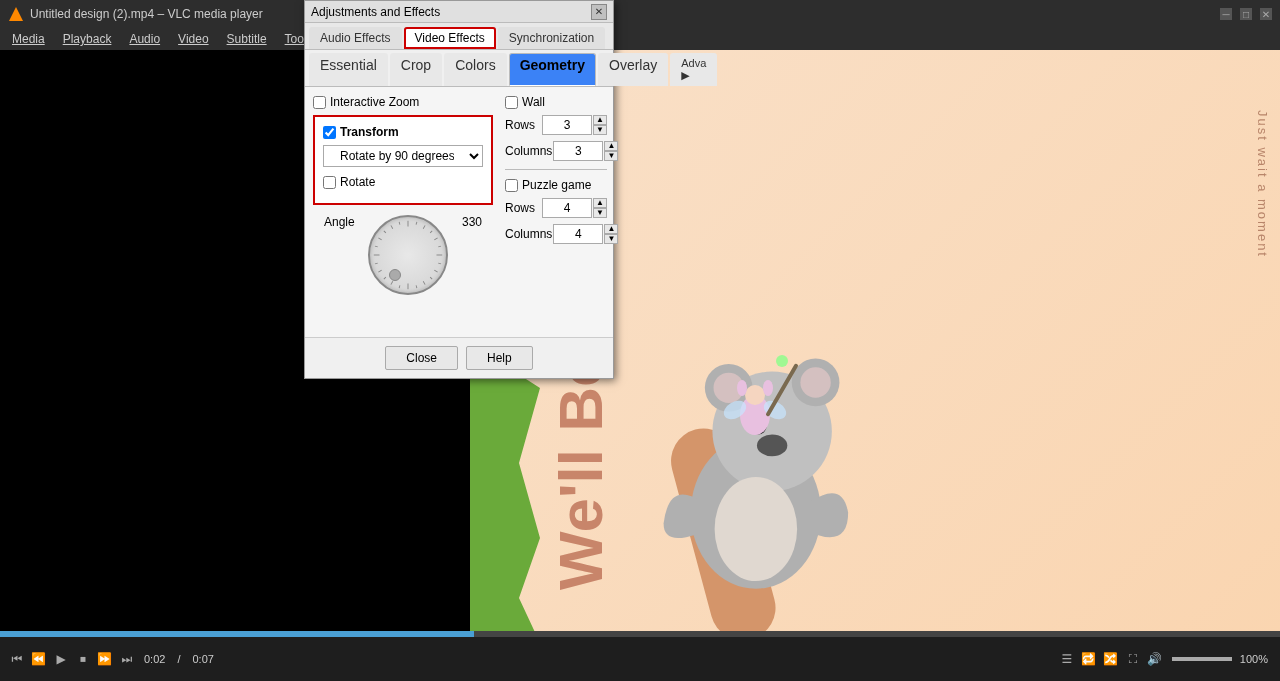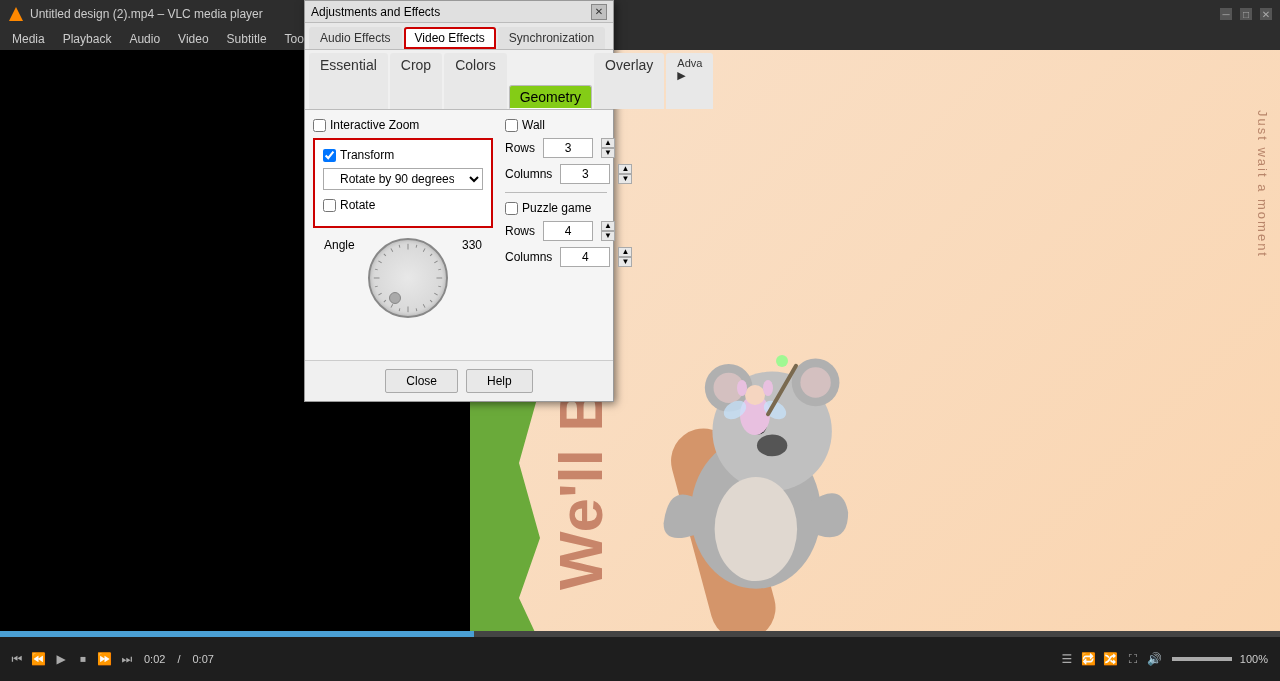--- a/index.html
+++ b/index.html
@@ -69,20 +69,21 @@
       align-items: center;
       padding: 0 4px;
       gap: 2px;
       z-index: 10;
     }
     #menu-bar .menu-item {
       color: #ccc;
       padding: 2px 8px;
       cursor: pointer;
       font-size: 12px;
+      text-decoration: underline;
     }
 
     
     #video-area {
       position: absolute;
       top: 50px;
       left: 0;
       width: 1280px;
       height: 593px;
       background: #000;
@@ -252,26 +253,25 @@
     .dialog-subtab {
       padding: 3px 10px;
       cursor: pointer;
       border: 1px solid transparent;
       font-size: 14px;
       background: #e8e8e8;
       color: #333;
       border-radius: 3px 3px 0 0;
     }
     .dialog-subtab.active {
-      background: #84cc16;
+      background: #3b82f6;
       border: 1px solid #bbb;
       border-bottom: 1px solid #fff;
       color: #000;
-      font-weight: normal;
-      margin-top: 32px;
+      font-weight: bold;
     }
     .dialog-subtab.adv {
       font-size: 11px;
     }
 
     #dialog-content {
       padding: 8px;
       background: #f5f5f5;
       min-height: 250px;
     }
@@ -304,21 +304,21 @@
       gap: 4px;
       margin-bottom: 6px;
     }
 
     .transform-header input[type="checkbox"] {
       cursor: pointer;
     }
 
     .transform-header label {
       font-size: 12px;
-      font-weight: normal;
+      font-weight: bold;
       color: #000;
     }
 
     .dropdown-row {
       display: flex;
       align-items: center;
       gap: 4px;
     }
     select.dropdown {
       font-size: 12px;
@@ -381,21 +381,21 @@
     .dial-value {
       font-size: 12px;
       color: #000;
       width: 30px;
       text-align: right;
     }
 
     .spinner-row {
       display: flex;
       align-items: center;
-      gap: 8px;
+      gap: 1px;
       margin-bottom: 6px;
     }
     .spinner-label {
       font-size: 12px;
       color: #000;
       width: 60px;
     }
     .spinner-input {
       width: 50px;
       height: 20px;

